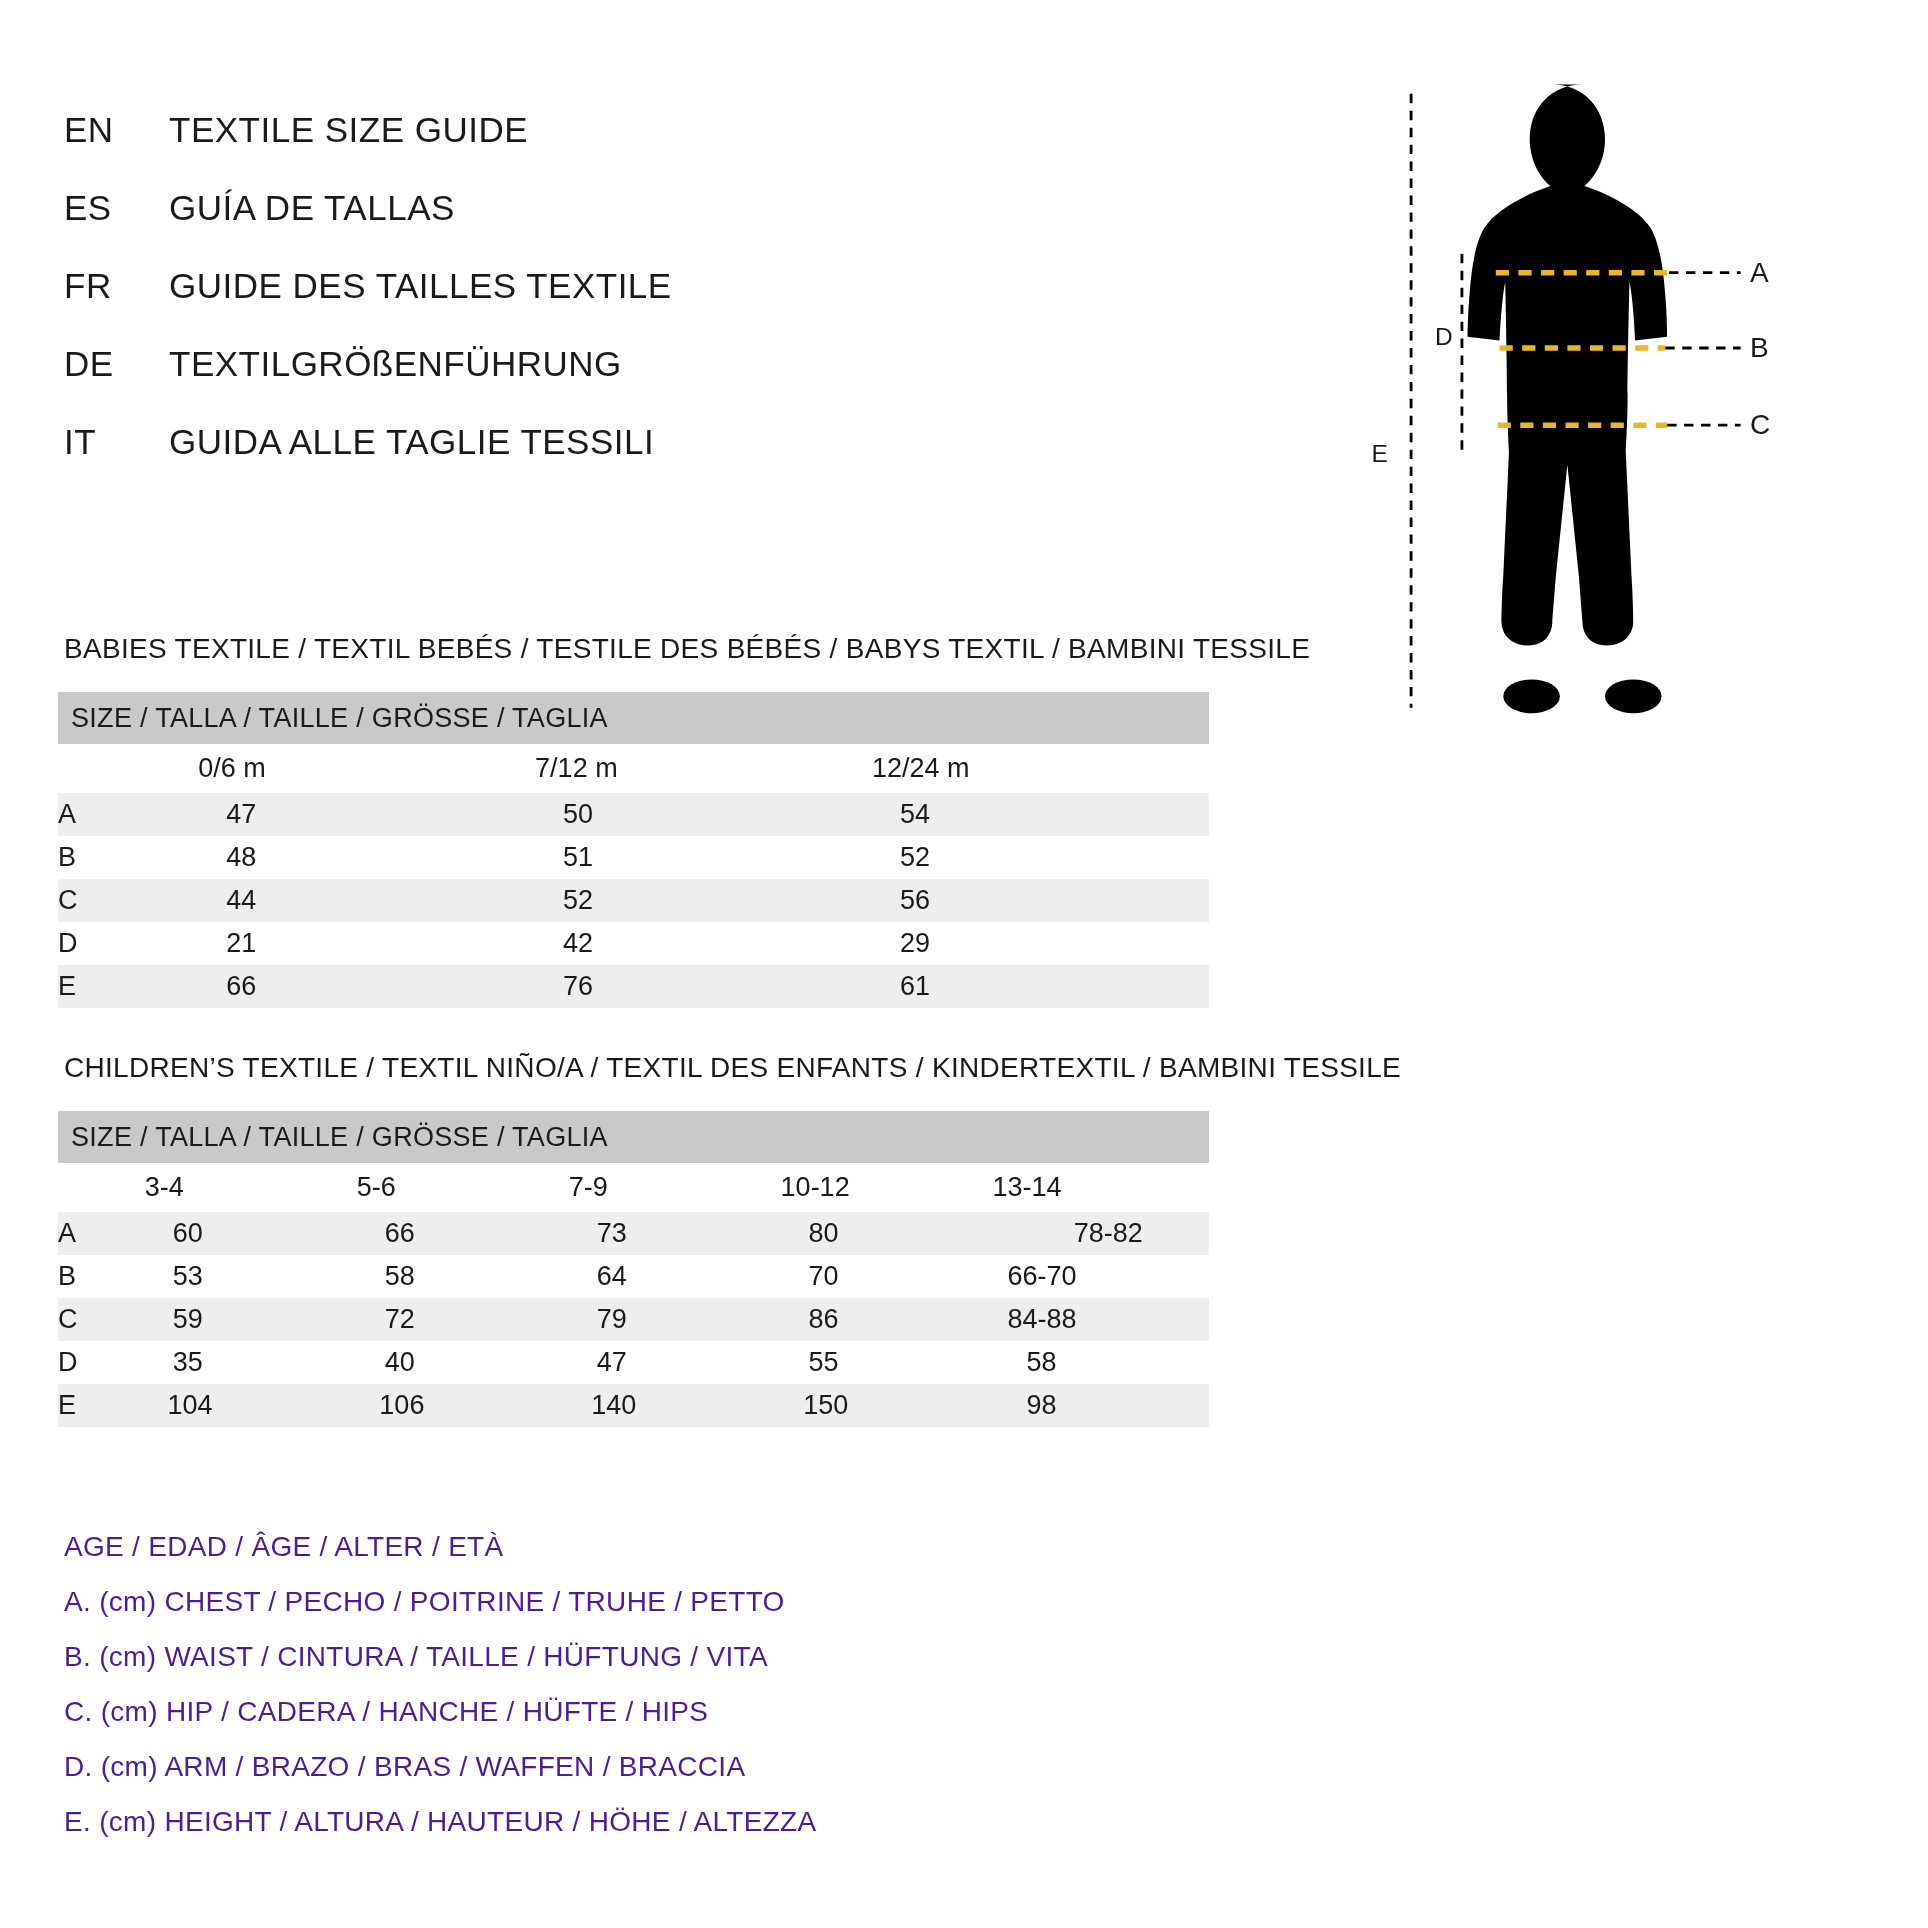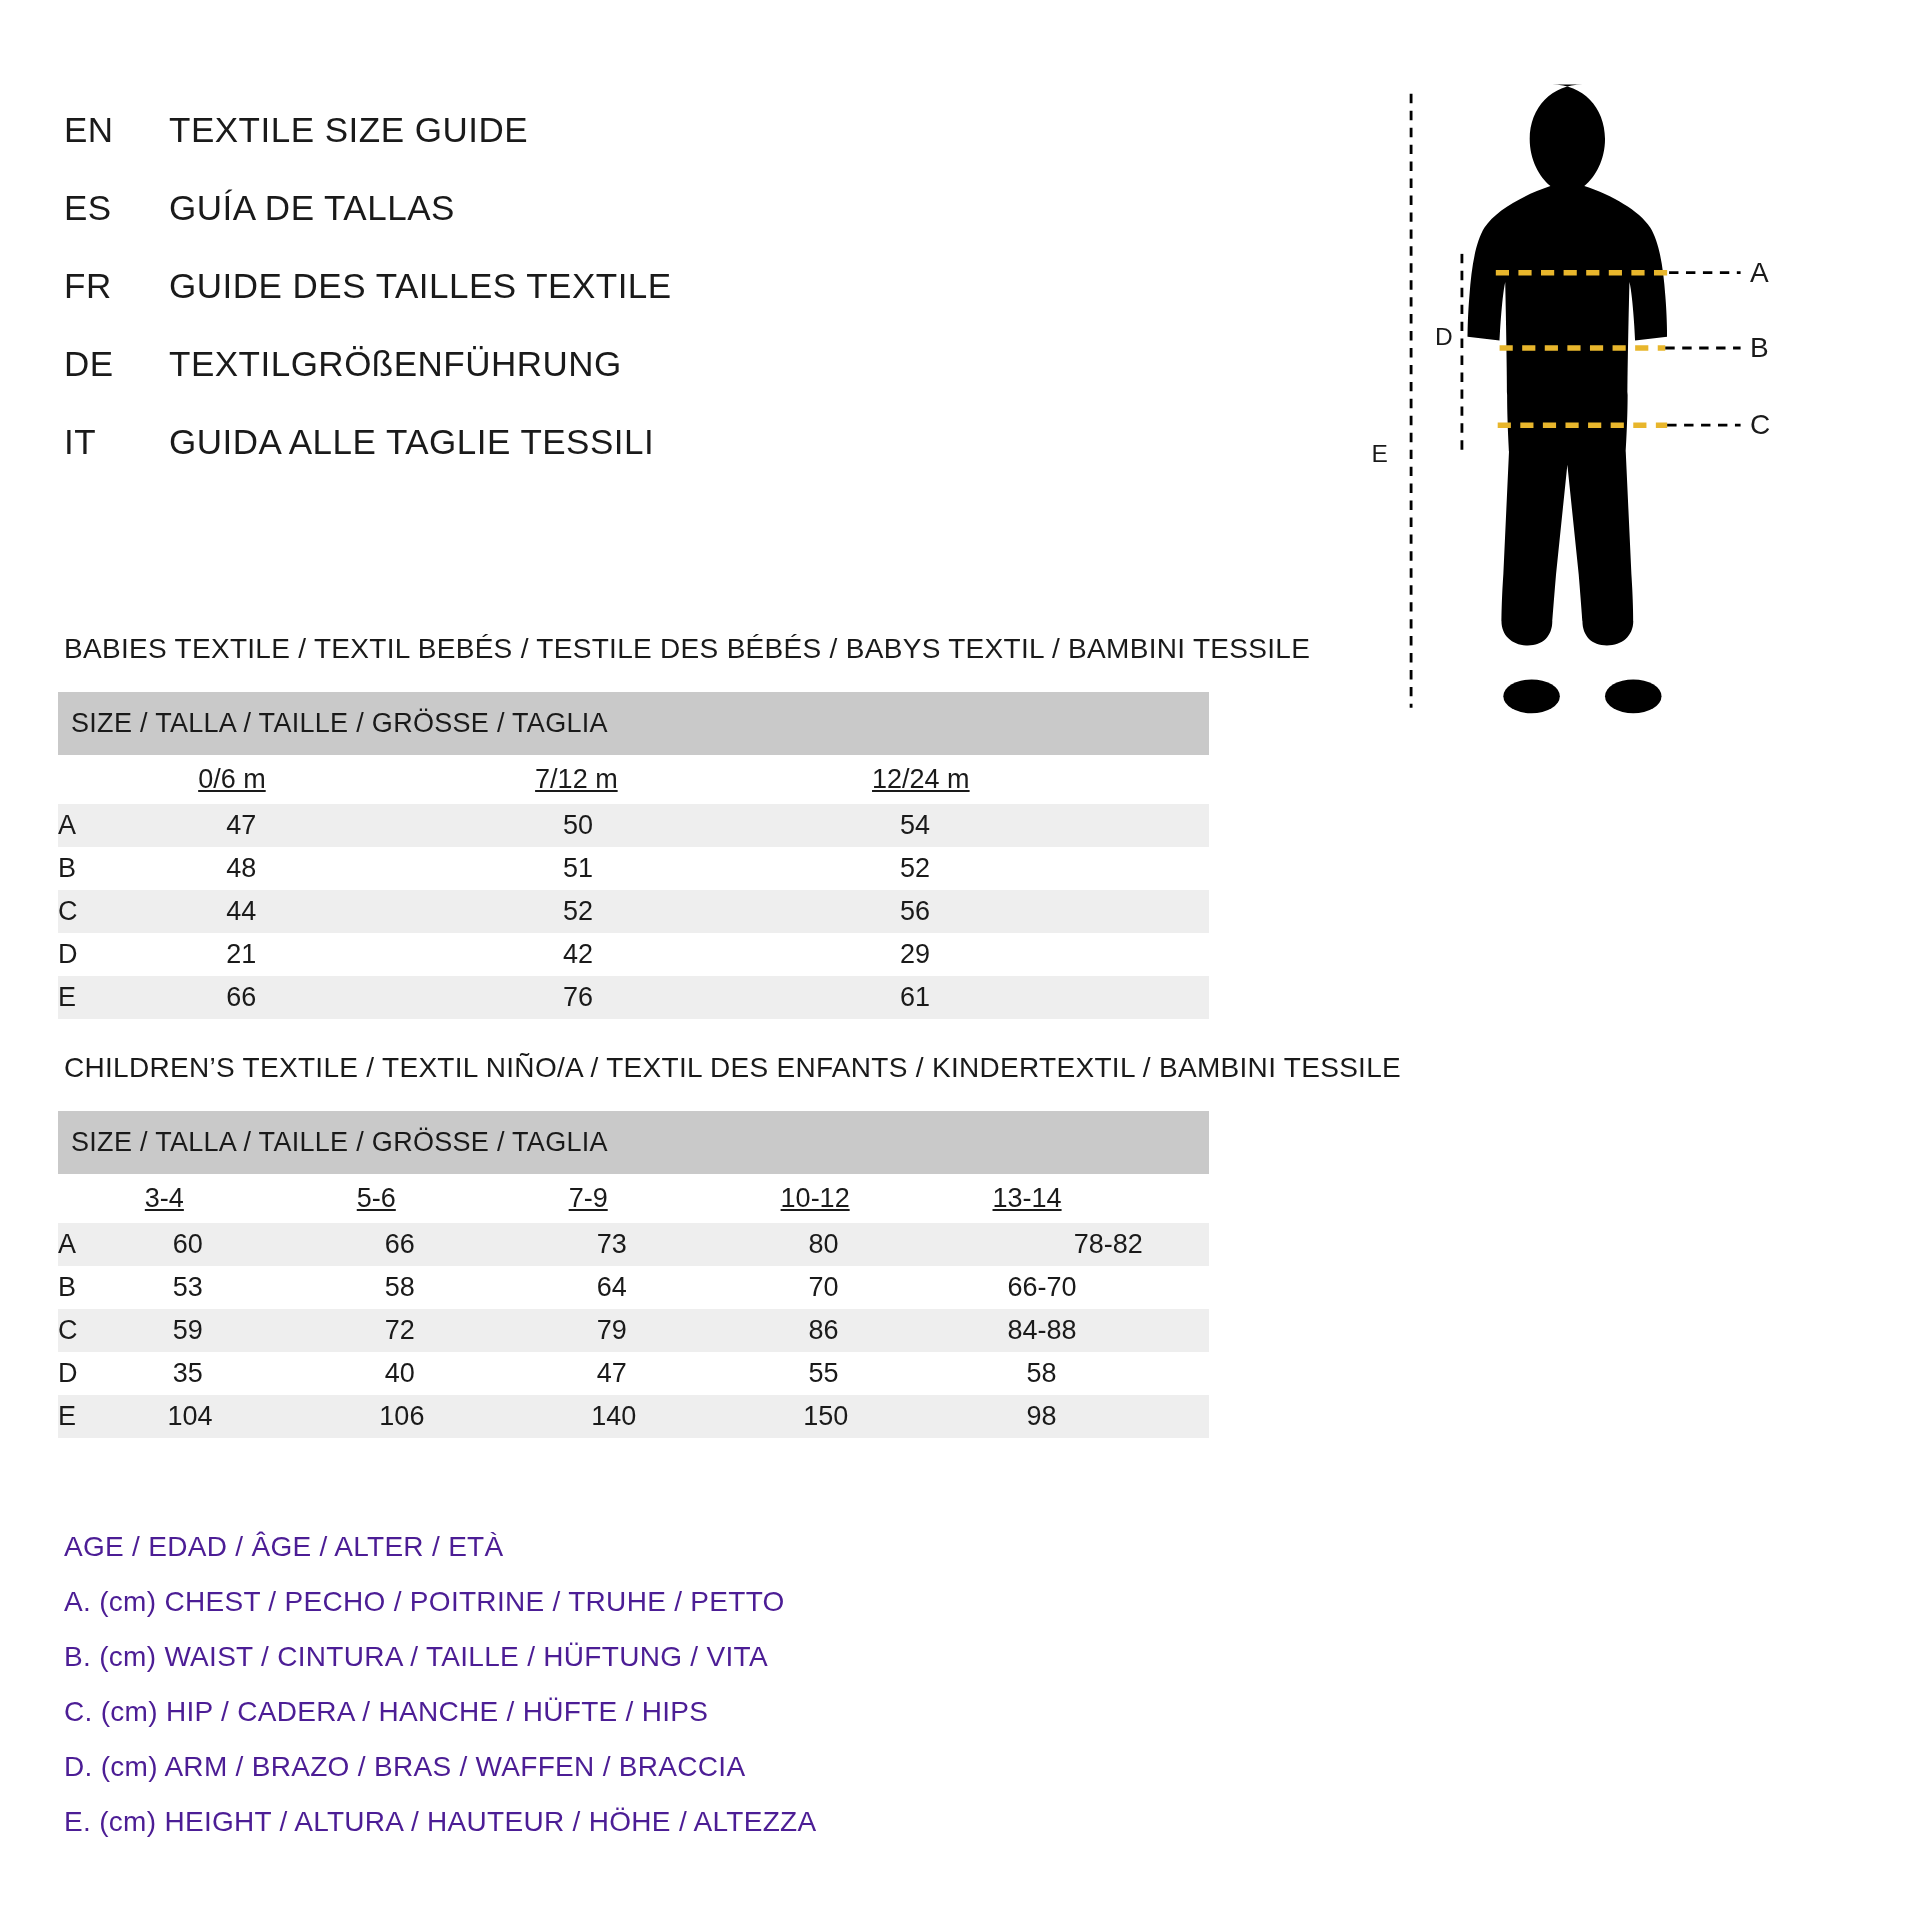--- a/index.html
+++ b/index.html
@@ -77,29 +77,28 @@
   .size-table th,
   .size-table td {
     padding: 0;
     font-weight: normal;
     text-align: left;
     height: 43px;
     vertical-align: middle;
   }
   .hdr-row th {
     background: #c9c9c9;
-    height: 63px;
+    height: 52px;
     font-size: 27px;
     padding-left: 13px;
     letter-spacing: 0.3px;
   }
   .cols-row td {
     background: #ffffff;
     height: 49px;
-    text-decoration: underline;
   }
   .row-shaded td { background: #eeeeee; }
   .row-plain td { background: #ffffff; }
 
   .col-label { width: 99px; padding-left: 13px; }
   .col-val { width: 210px; }
   .col-val-pad { padding-left: 9.4px; }
 
   
   #children-table .col-label { width: 99px; }

